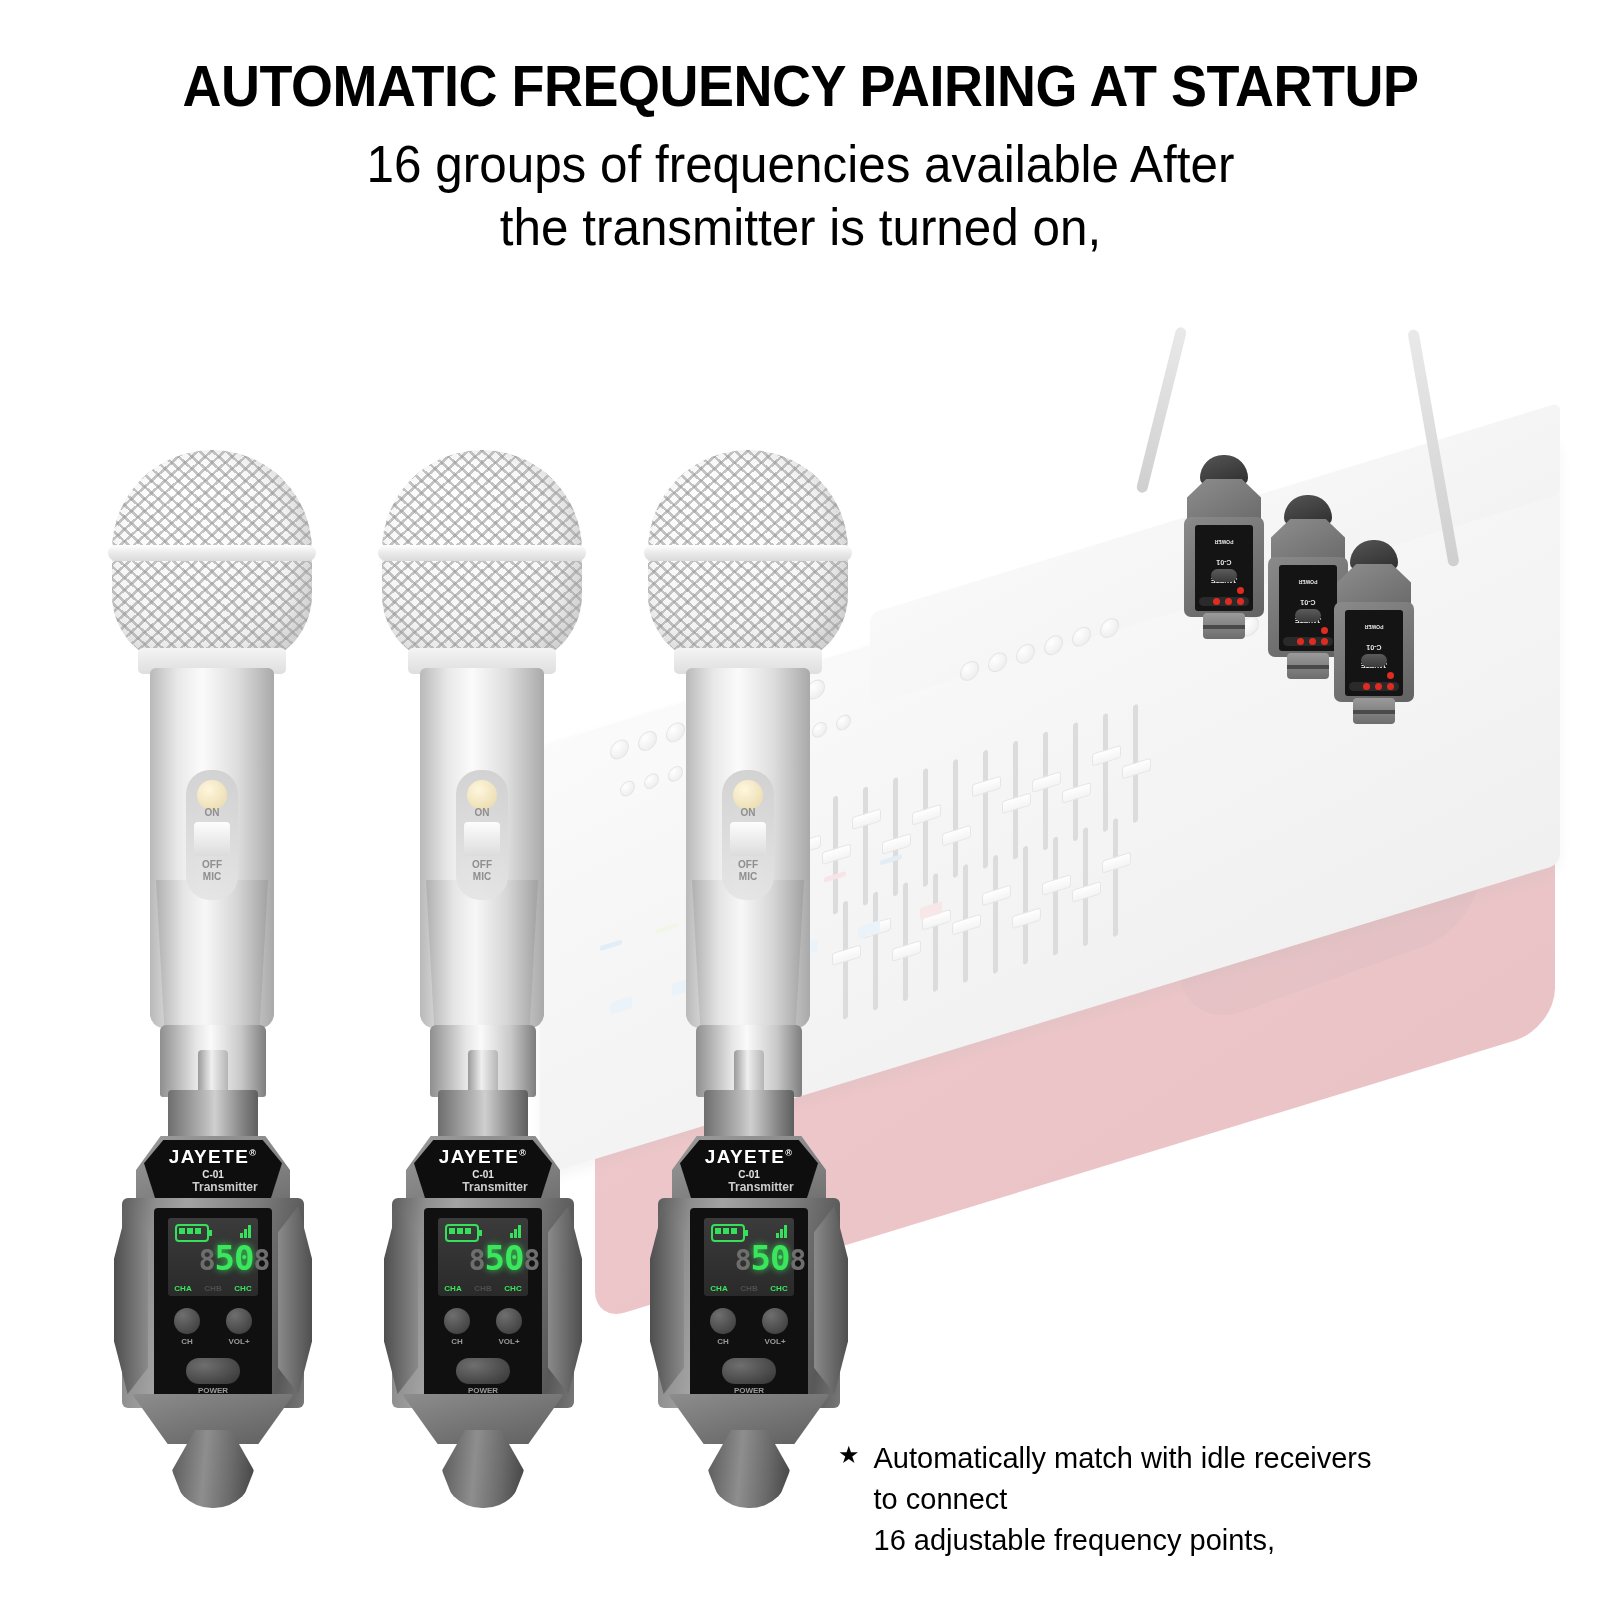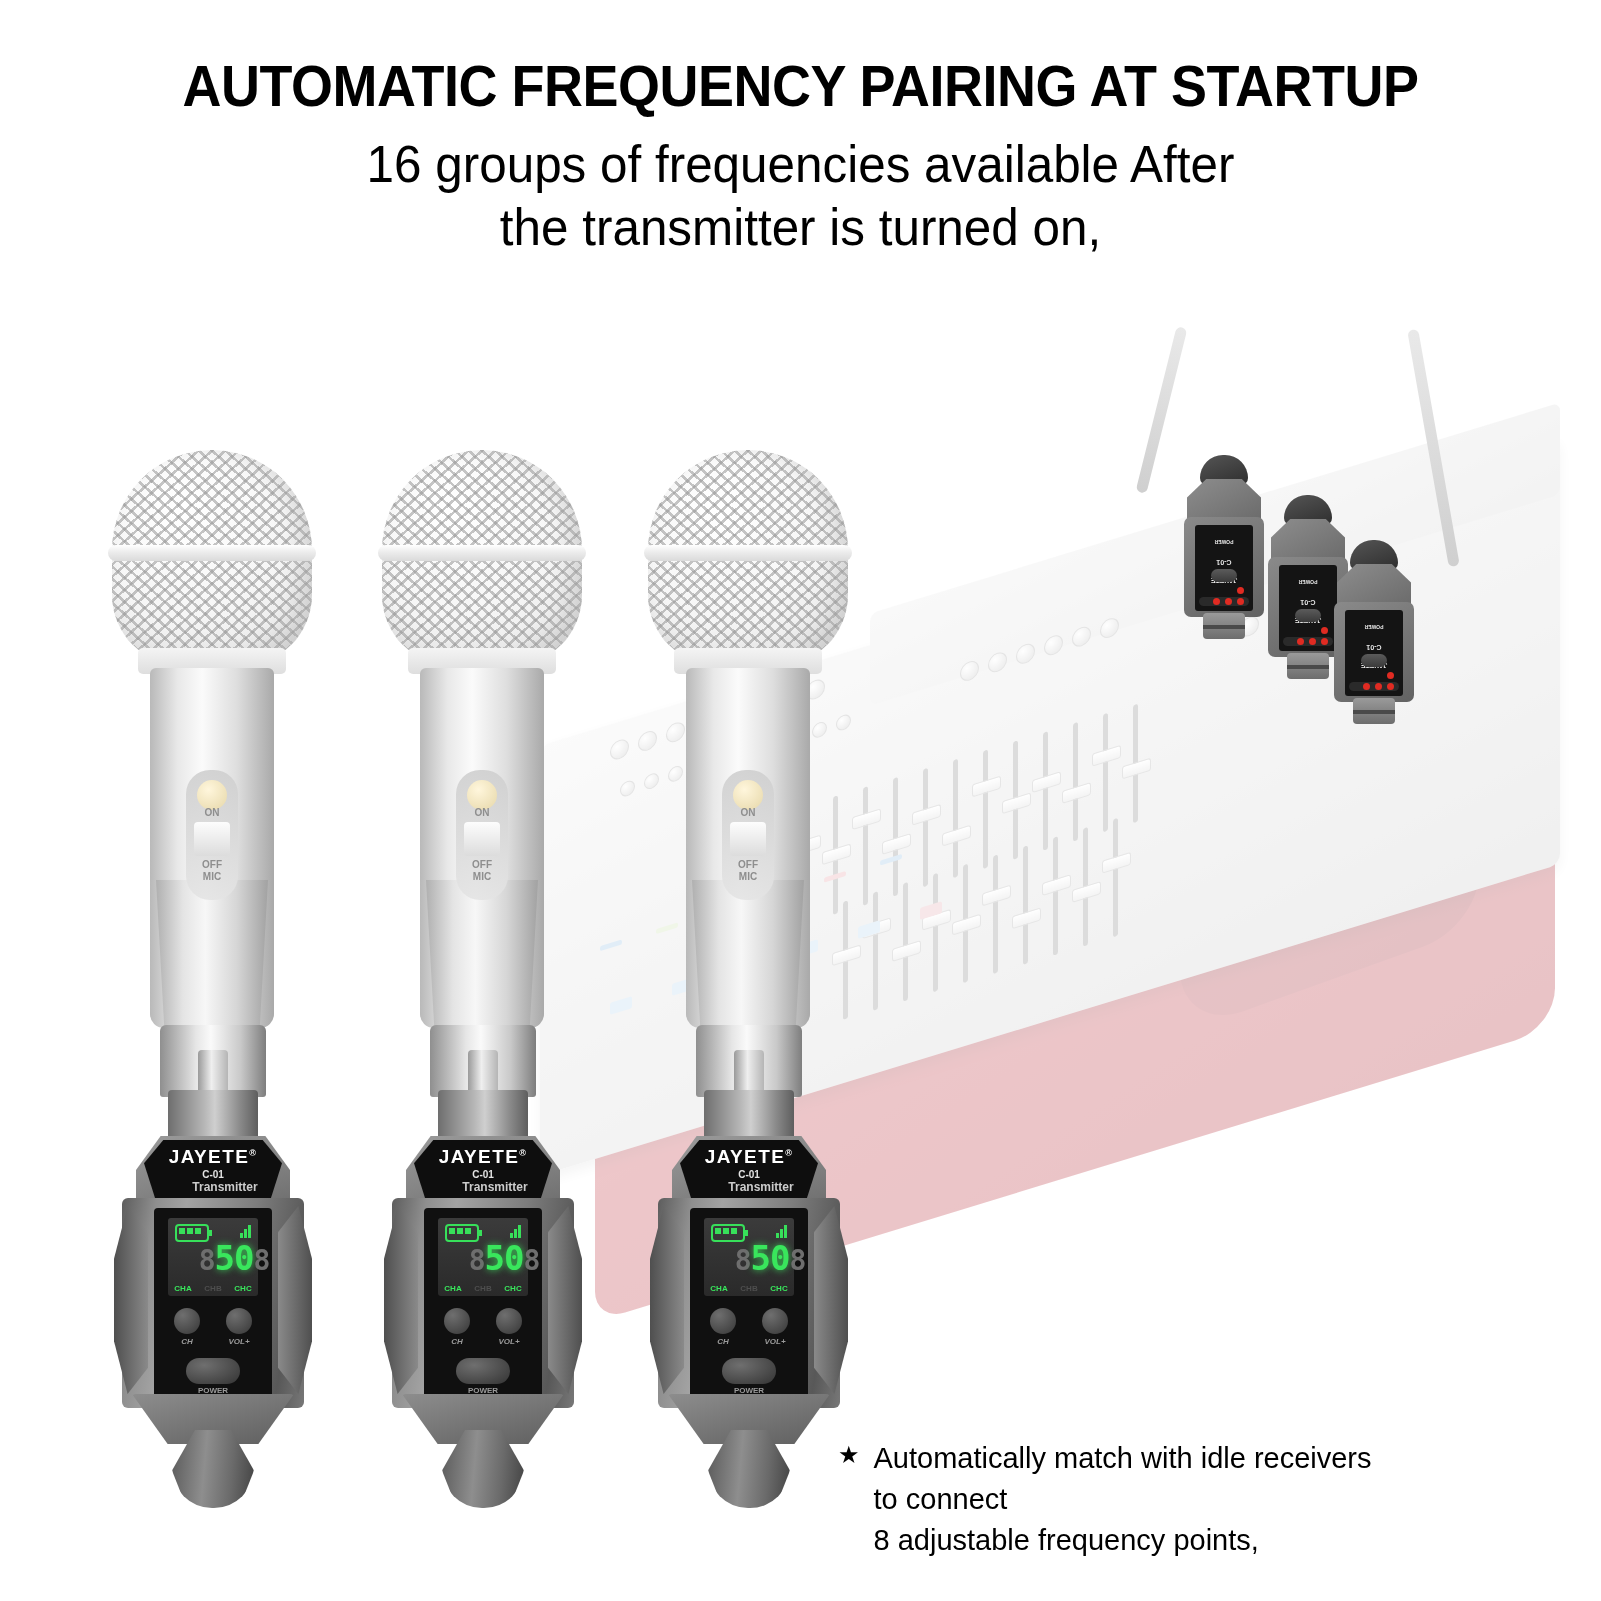--- a/index.html
+++ b/index.html
@@ -150,21 +150,21 @@
   .lit{color:#39e65c;font-size:34px;letter-spacing:-1px;
        text-shadow:0 0 7px rgba(57,230,92,.85);}
   .chrow{position:absolute;left:0;bottom:3px;width:90px;display:flex;
      justify-content:space-around;font-size:8px;font-weight:bold;}
   .ch-on{color:#39e65c;}
   .ch-off{color:#4e4e4e;}
 
   .btn-r{position:absolute;width:26px;height:26px;border-radius:50%;
      background:radial-gradient(circle at 34% 28%,#6f6f6f,#363636);}
   .btn-lab{position:absolute;width:40px;text-align:center;color:#9a9a9a;
-     font-size:8px;font-weight:bold;font-style:italic;}
+     font-size:8px;font-weight:bold;}
   .btn-pwr{position:absolute;left:32px;top:150px;width:54px;height:26px;border-radius:13px;
      background:radial-gradient(ellipse at 34% 28%,#6f6f6f,#333);}
   .pwr-lab{position:absolute;left:22px;top:178px;width:74px;text-align:center;
      color:#9a9a9a;font-size:8px;font-weight:bold;}
 
   .tx-skirt{position:absolute;left:18px;top:258px;width:162px;height:50px;
      background:linear-gradient(165deg,#8d8d8d,#5f5f5f);
      clip-path:polygon(0 0,100% 0,78% 100%,22% 100%);border-radius:4px;}
   .tip{position:absolute;left:58px;top:294px;width:82px;height:78px;
      background:linear-gradient(95deg,#5a5a5a,#8e8e8e 40%,#6a6a6a 72%,#434343);
@@ -585,15 +585,15 @@
       <div class="tip"></div>
     </div>
   </div>
 
 </div>
 
 <div class="note">
   <div class="note-star">★</div>
   <div class="note-text">
     <span>Automatically match with idle receivers to connect</span>
-    <span>8 adjustable frequency points,</span>
+    <span>16 adjustable frequency points,</span>
   </div>
 </div>
 
 </body></html>

